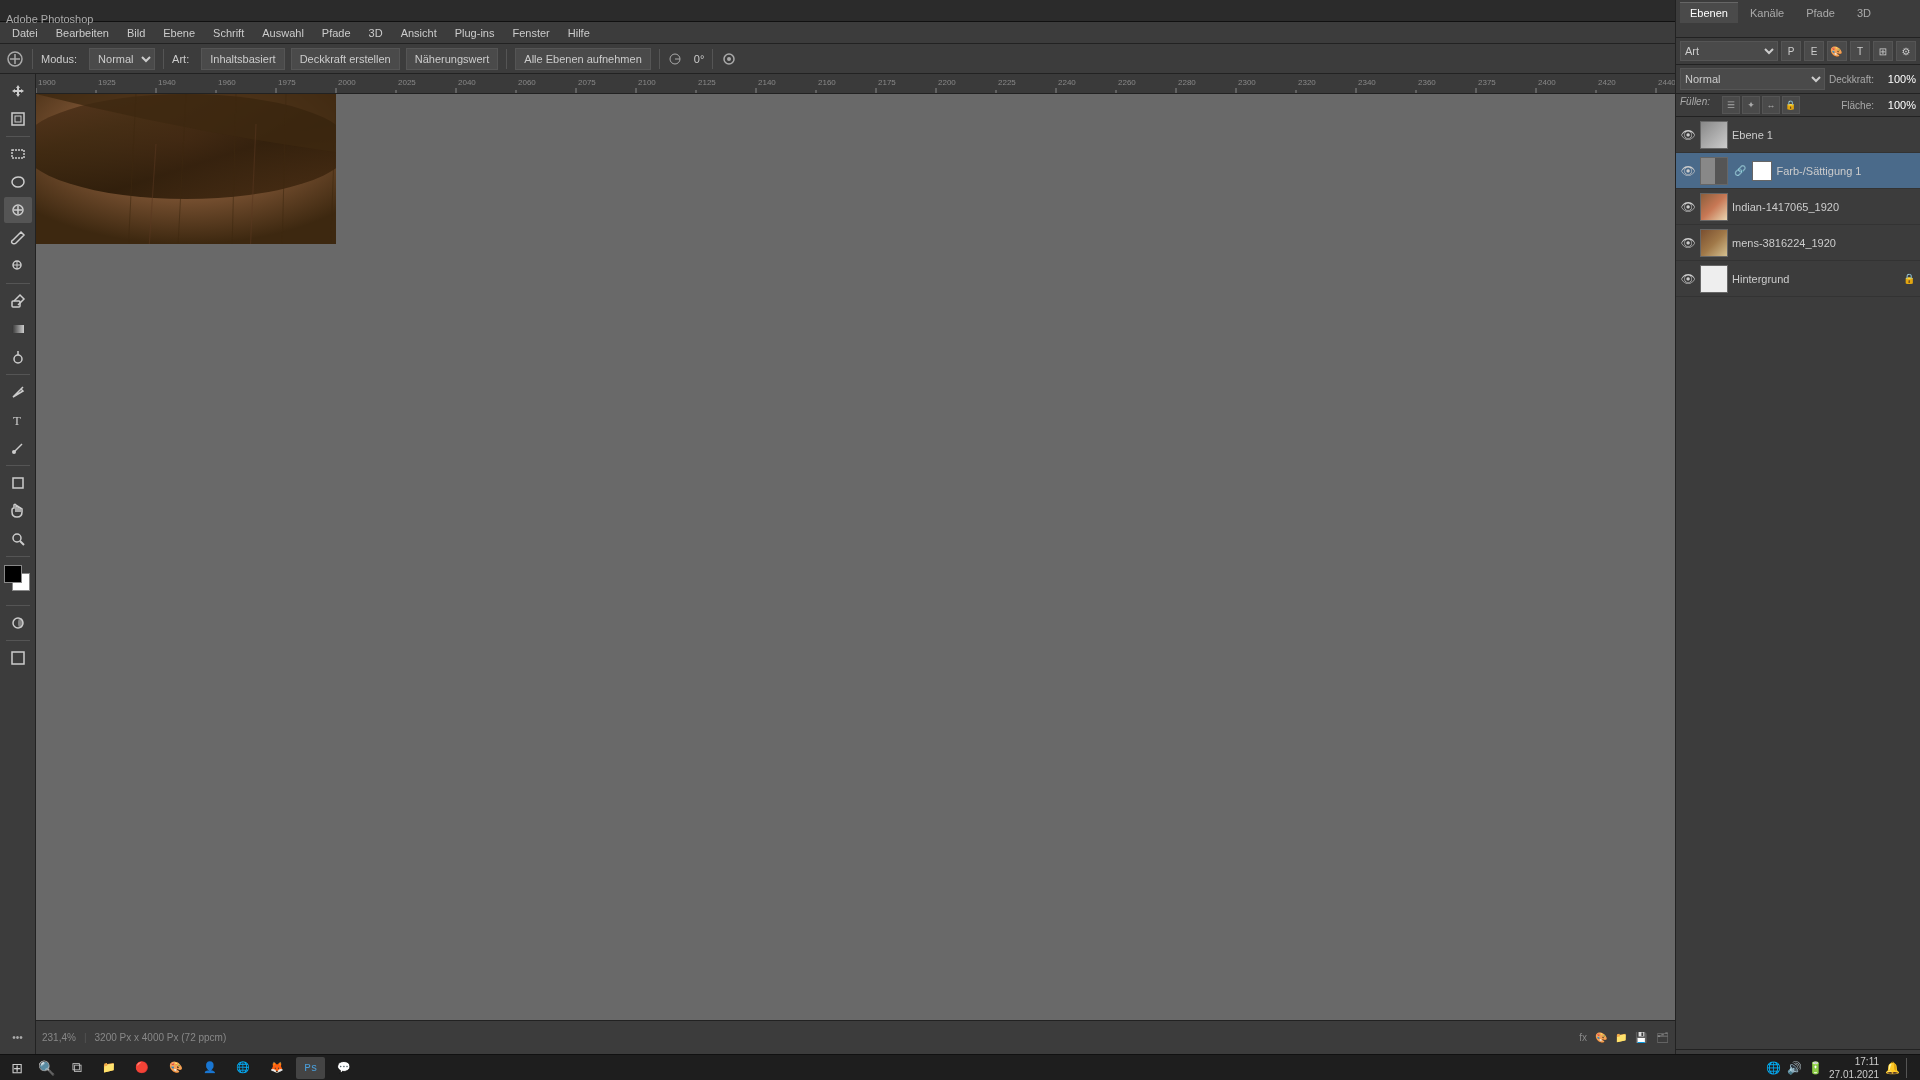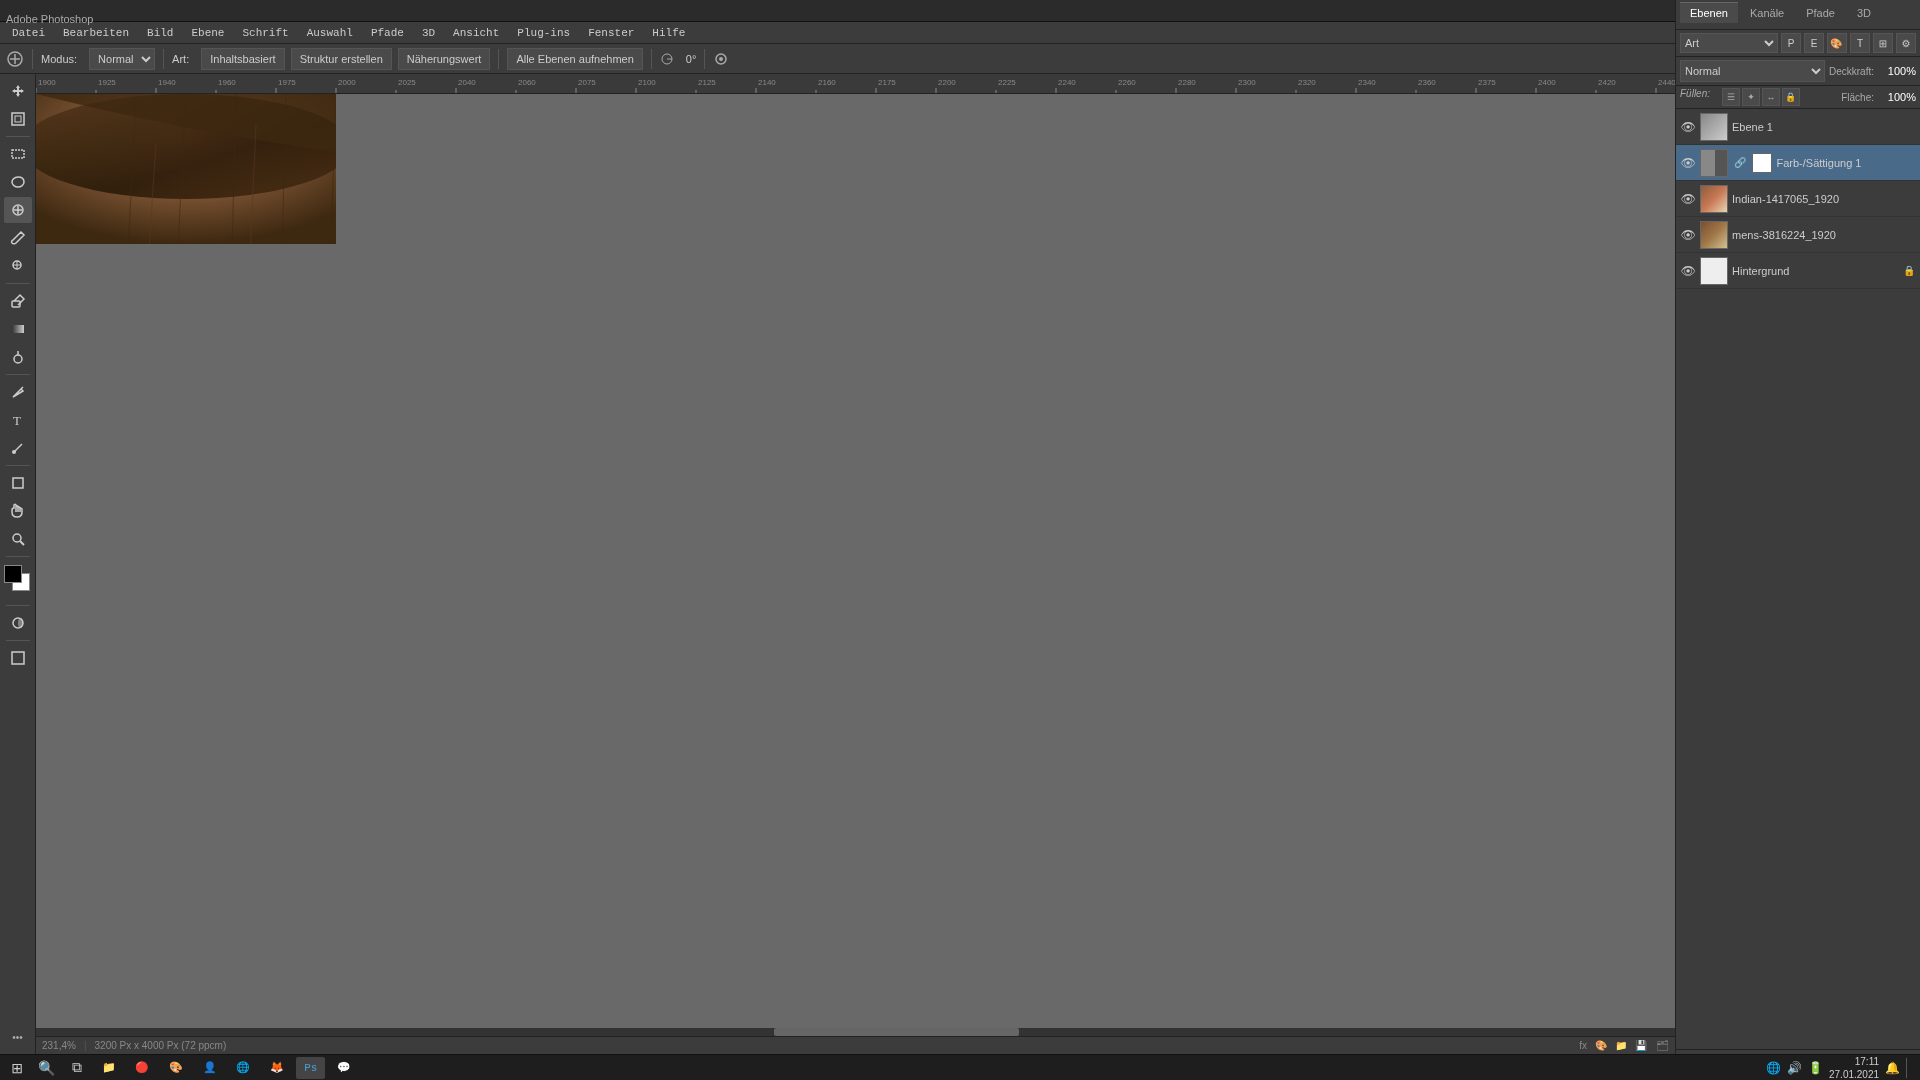--- a/index.html
+++ b/index.html
@@ -14,21 +14,20 @@
       align-items: center;
       padding: 0 4px;
       gap: 2px;
       border-bottom: 1px solid #222;
     }
     #menubar span {
       padding: 2px 8px;
       cursor: pointer;
       font-size: 11px;
       color: #cccccc;
-      font-family: Liberation Mono, monospace;
     }
 
     
     #optionsbar {
       width: 100%;
       height: 30px;
       background: #3c3c3c;
       display: flex;
       align-items: center;
       padding: 0 6px;
@@ -152,21 +151,21 @@
       border-left: 1px solid #222;
       display: flex;
       flex-direction: column;
     }
 
     
     #panel-tabs {
       display: flex;
       background: #3c3c3c;
       border-bottom: 1px solid #222;
-      padding: 6px 4px;
+      padding: 14px 4px;
       padding-top: 2px;
       gap: 2px;
     }
     .panel-tab {
       padding: 4px 10px;
       font-size: 11px;
       cursor: pointer;
       color: #aaa;
       border-top: 1px solid transparent;
     }
@@ -327,21 +326,21 @@
       cursor: pointer;
       font-size: 11px;
     }
 
     
     #statusbar {
       position: absolute;
       bottom: 26px;
       left: 36px;
       width: calc(1920px - 36px - 245px);
-      height: 18px;
+      height: 34px;
       background: #3c3c3c;
       border-top: 1px solid #222;
       display: flex;
       align-items: center;
       padding: 0 6px;
       gap: 8px;
       font-size: 10px;
       color: #888;
     }
 
@@ -541,21 +540,21 @@
     <span>Modus:</span>
     <select>
       <option>Normal</option>
     </select>
   </div>
   <div class="separator"></div>
   <div class="opt-item">
     <span>Art:</span>
     <button>Inhaltsbasiert</button>
   </div>
-  <button>Struktur erstellen</button>
+  <button>Deckkraft erstellen</button>
   <button>Näherungswert</button>
   <div class="separator"></div>
   <button>Alle Ebenen aufnehmen</button>
   <div class="separator"></div>
   <div class="opt-item">
     <svg width="14" height="14" viewBox="0 0 14 14">
         <circle cx="7" cy="7" r="5" fill="none" stroke="#aaa" stroke-width="1"></circle>
         <line x1="7" y1="7" x2="12" y2="7" stroke="#aaa" stroke-width="1"></line>
       </svg>
     <span>0°</span>

